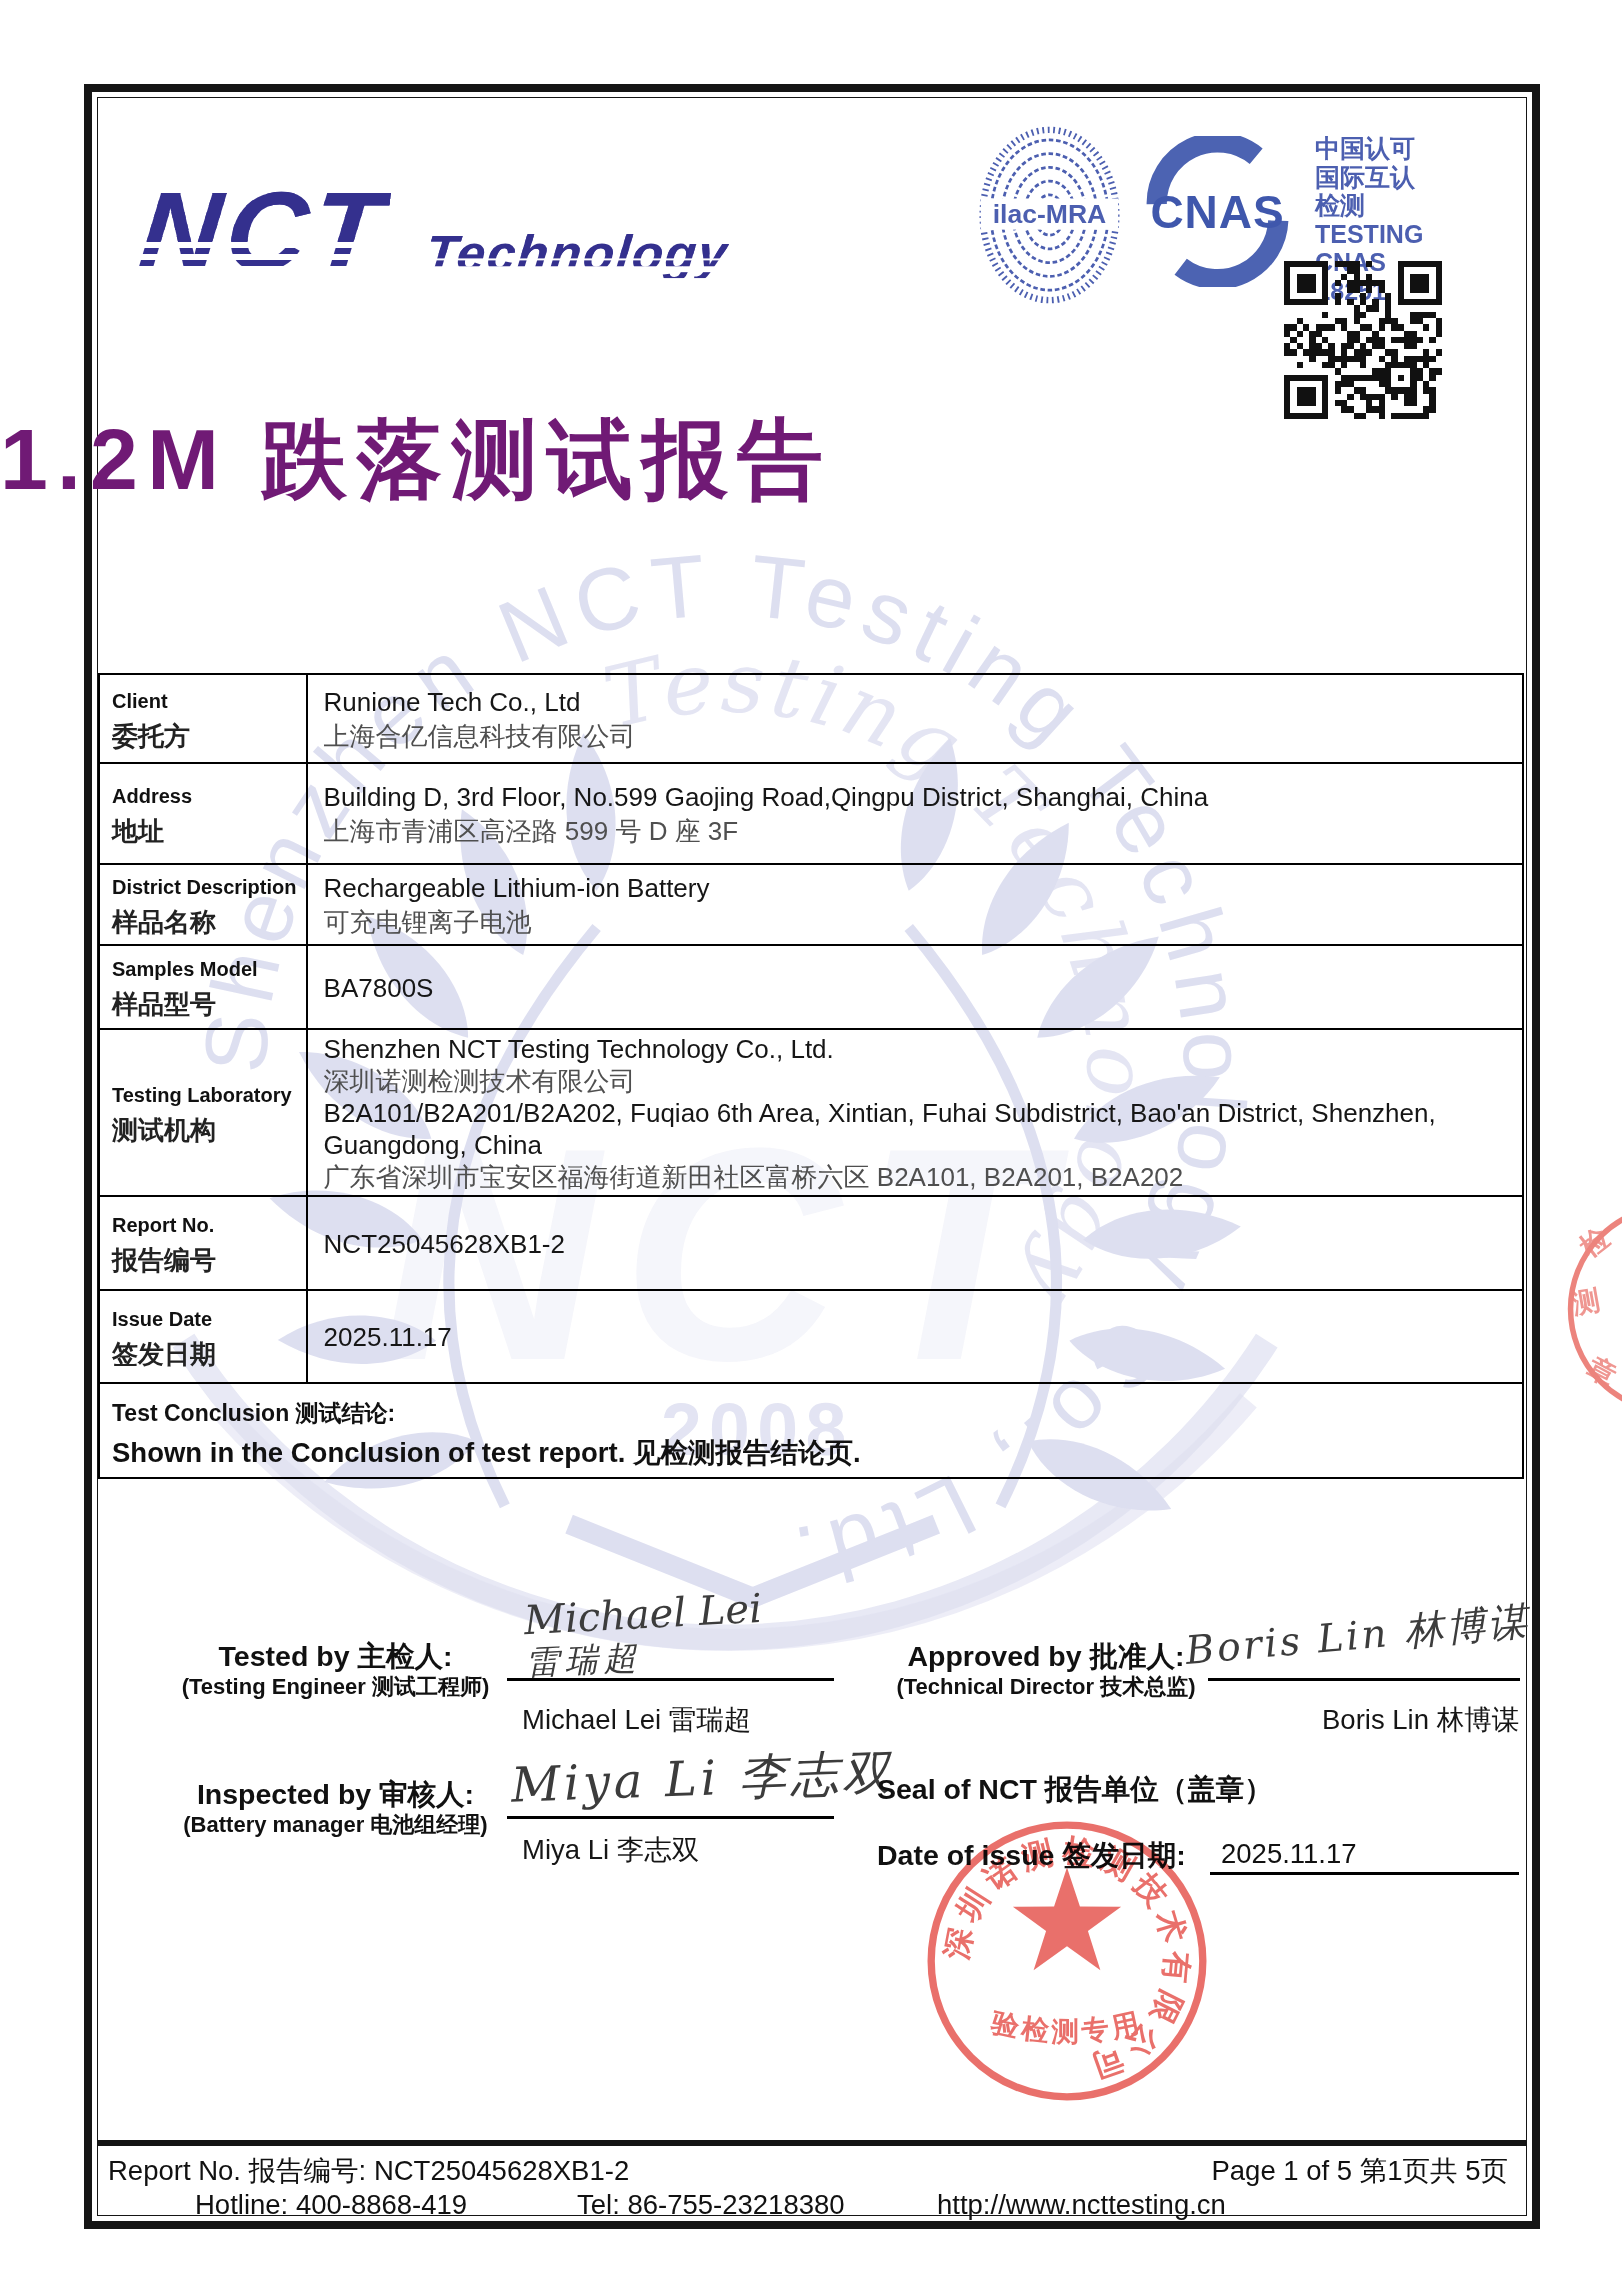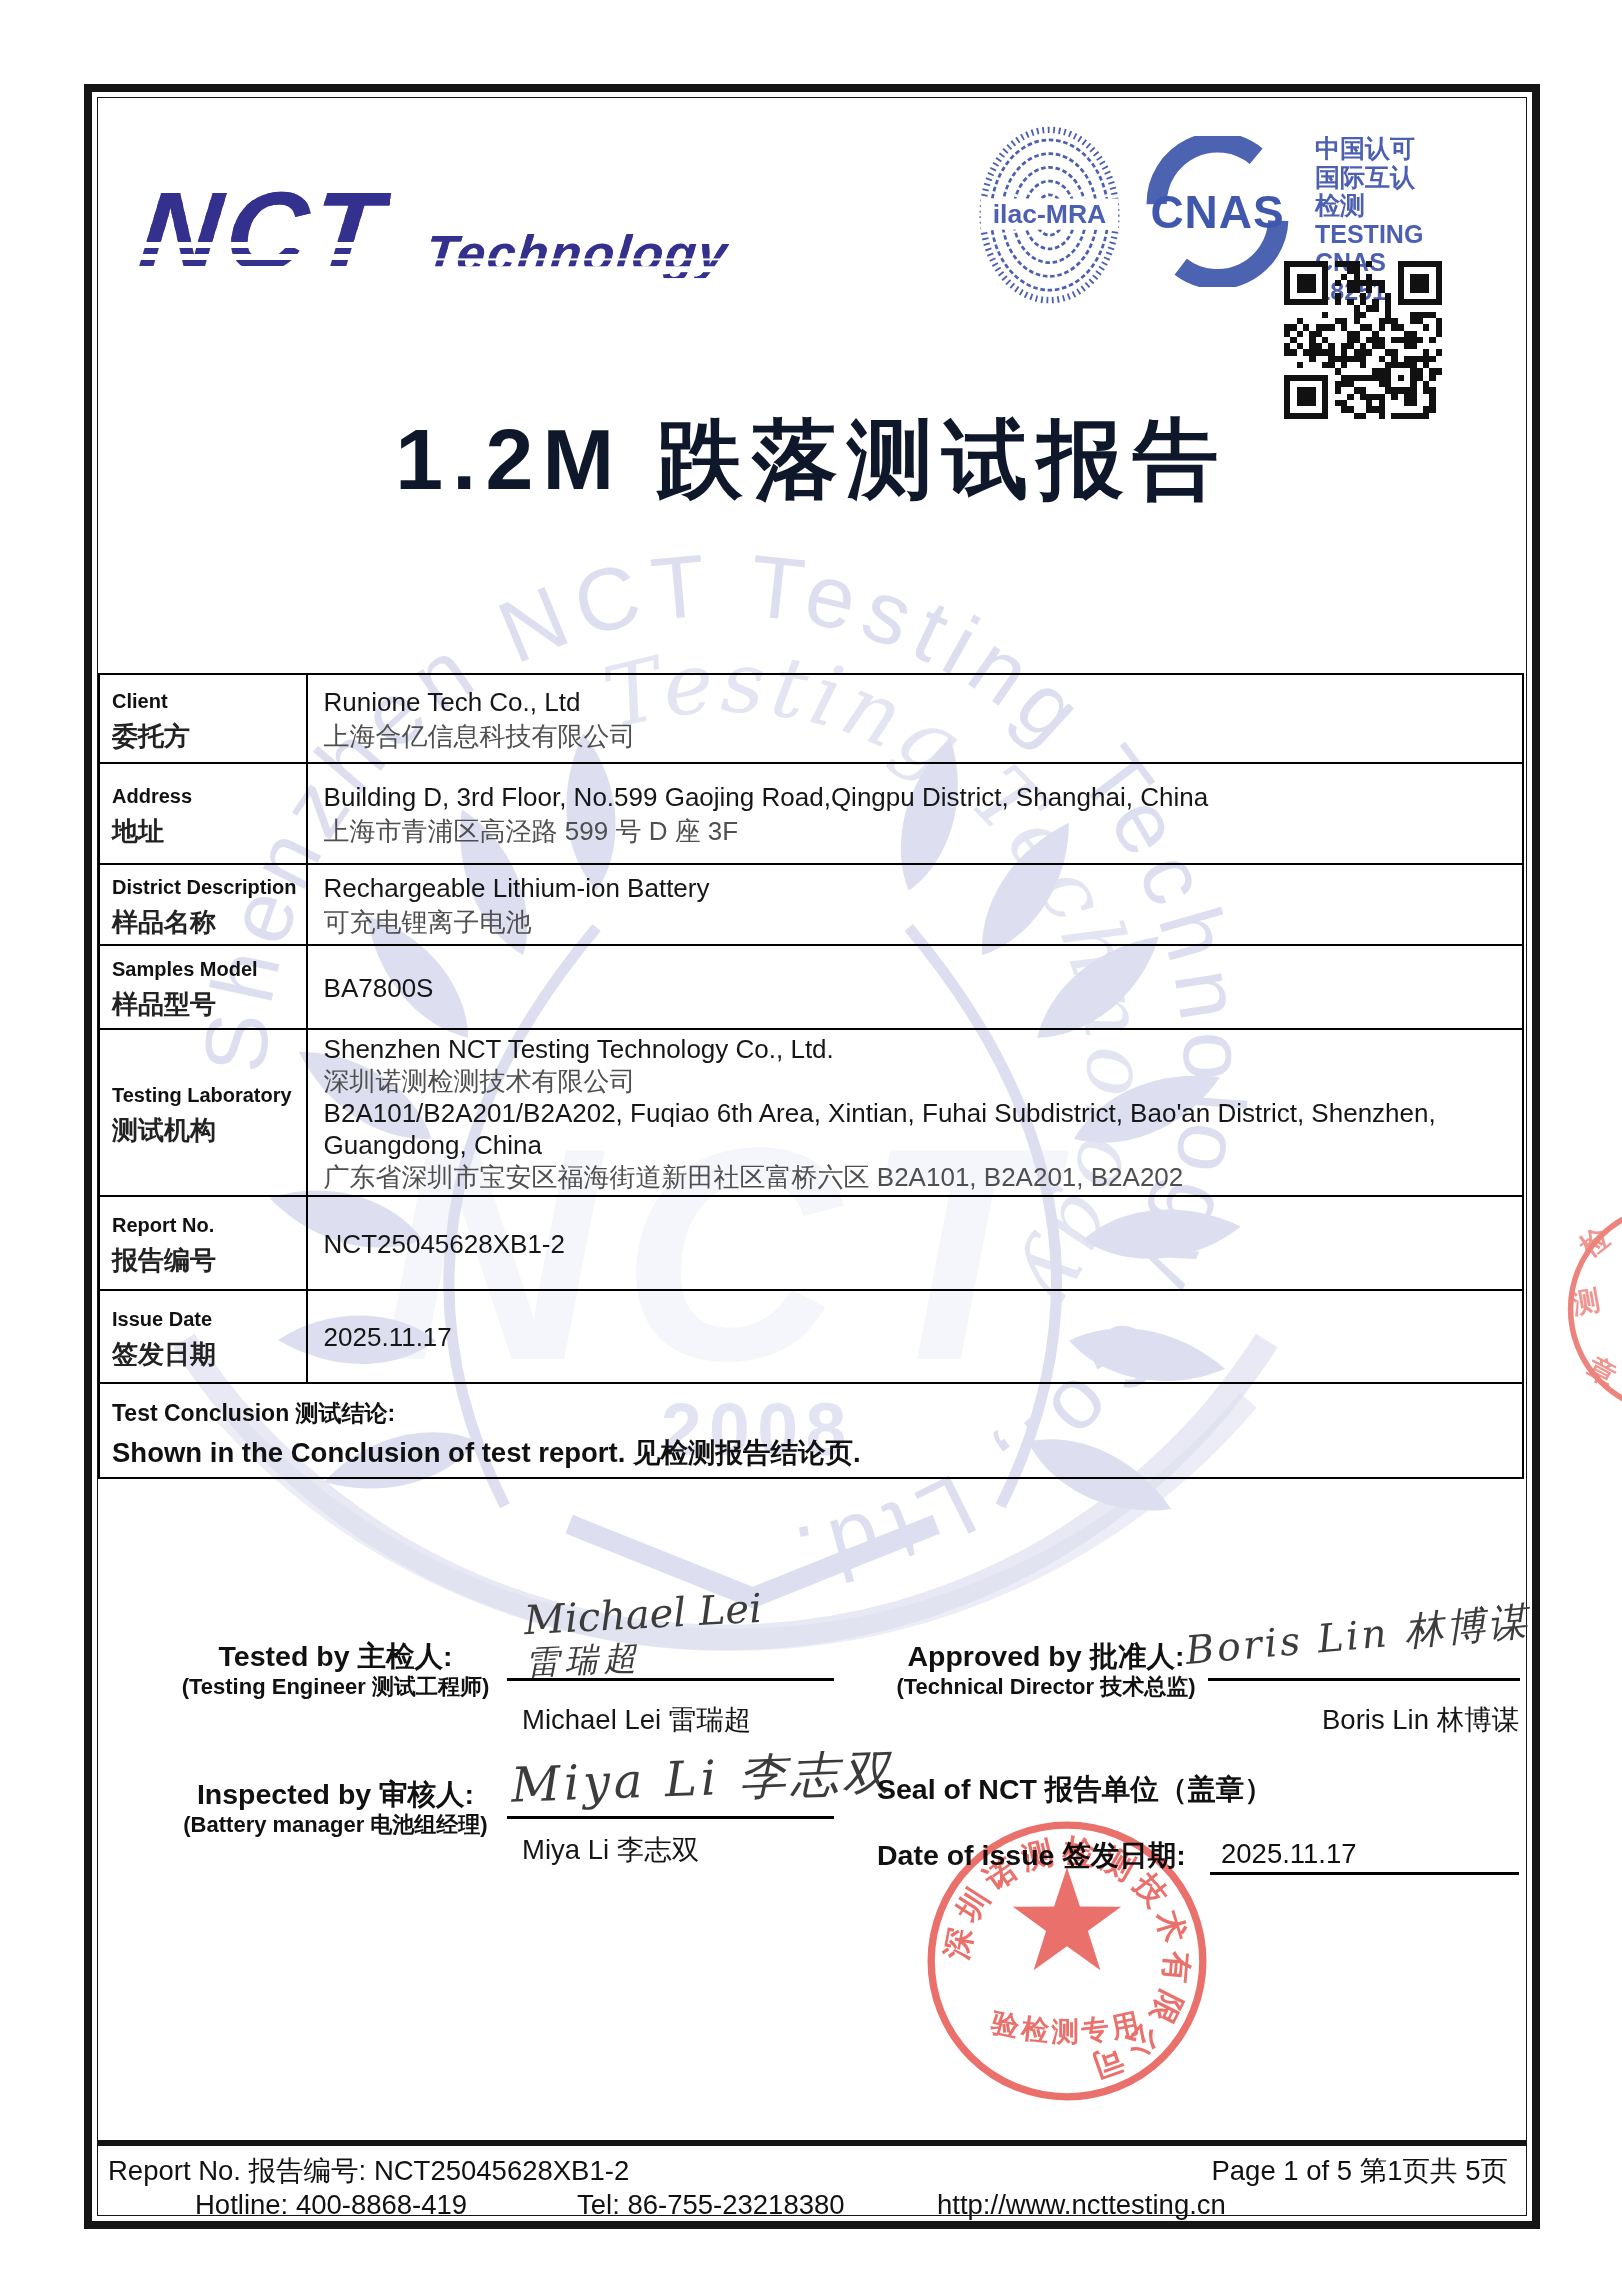--- a/index.html
+++ b/index.html
@@ -23,22 +23,22 @@
     .striped{background:
         linear-gradient(#34308e 0 58%, rgba(0,0,0,0) 58%),
         repeating-linear-gradient(to bottom,#34308e 0 6.4px,rgba(255,255,255,0) 6.4px 12px);
       -webkit-background-clip:text;background-clip:text;color:transparent;}
   }
 
   
   .accred-lines{position:absolute;left:1315px;top:134px;width:147px;
                 font-size:25px;font-weight:bold;color:#4c5fb0;line-height:28.5px;}
   
-  .title-zh{position:absolute;left:0;width:1623px;top:402px;text-align:center;
-            font-size:86px;font-weight:bold;letter-spacing:9.2px;color:#0f172a;}
+  .title-zh{position:absolute;left:0;width:1623px;top:402px;
+            font-size:86px;font-weight:bold;letter-spacing:9.2px;color:#701a75;}
   .title-en{position:absolute;left:0;width:1623px;top:512px;text-align:center;
             font-size:90px;font-weight:bold;letter-spacing:0px;color:#0a0a0a;}
 
   
   .tbl{position:absolute;left:98px;top:673px;width:1426px;border:2.8px solid #000;
        box-sizing:border-box;background:transparent;}
   .trow{display:flex;box-sizing:border-box;border-top:2.8px solid #000;}
   .trow:first-child{border-top:none;}
   .tlabel{width:208px;border-right:2.8px solid #000;box-sizing:border-box;
           padding:3.7px 3.7px 3.7px 12px;display:flex;flex-direction:column;justify-content:center;}

